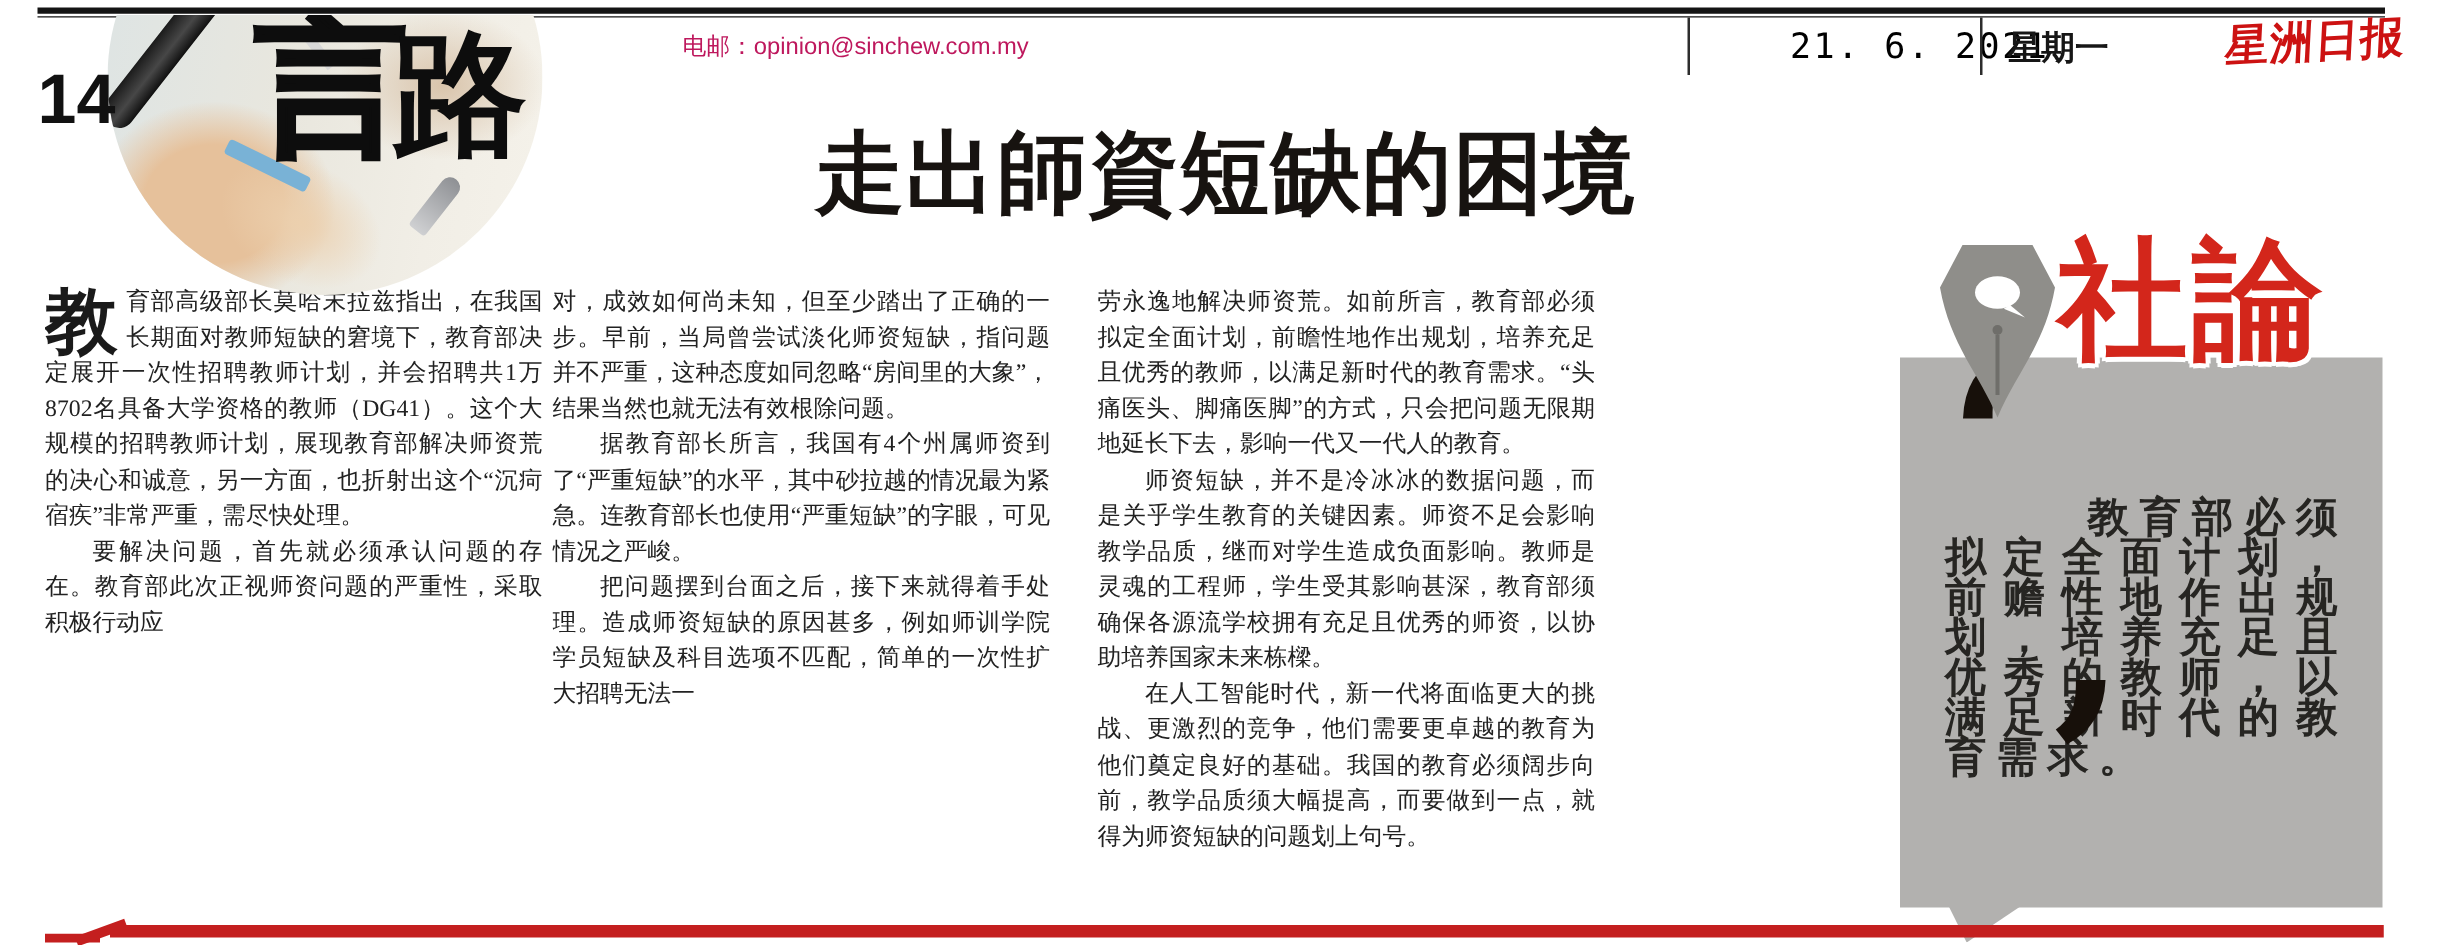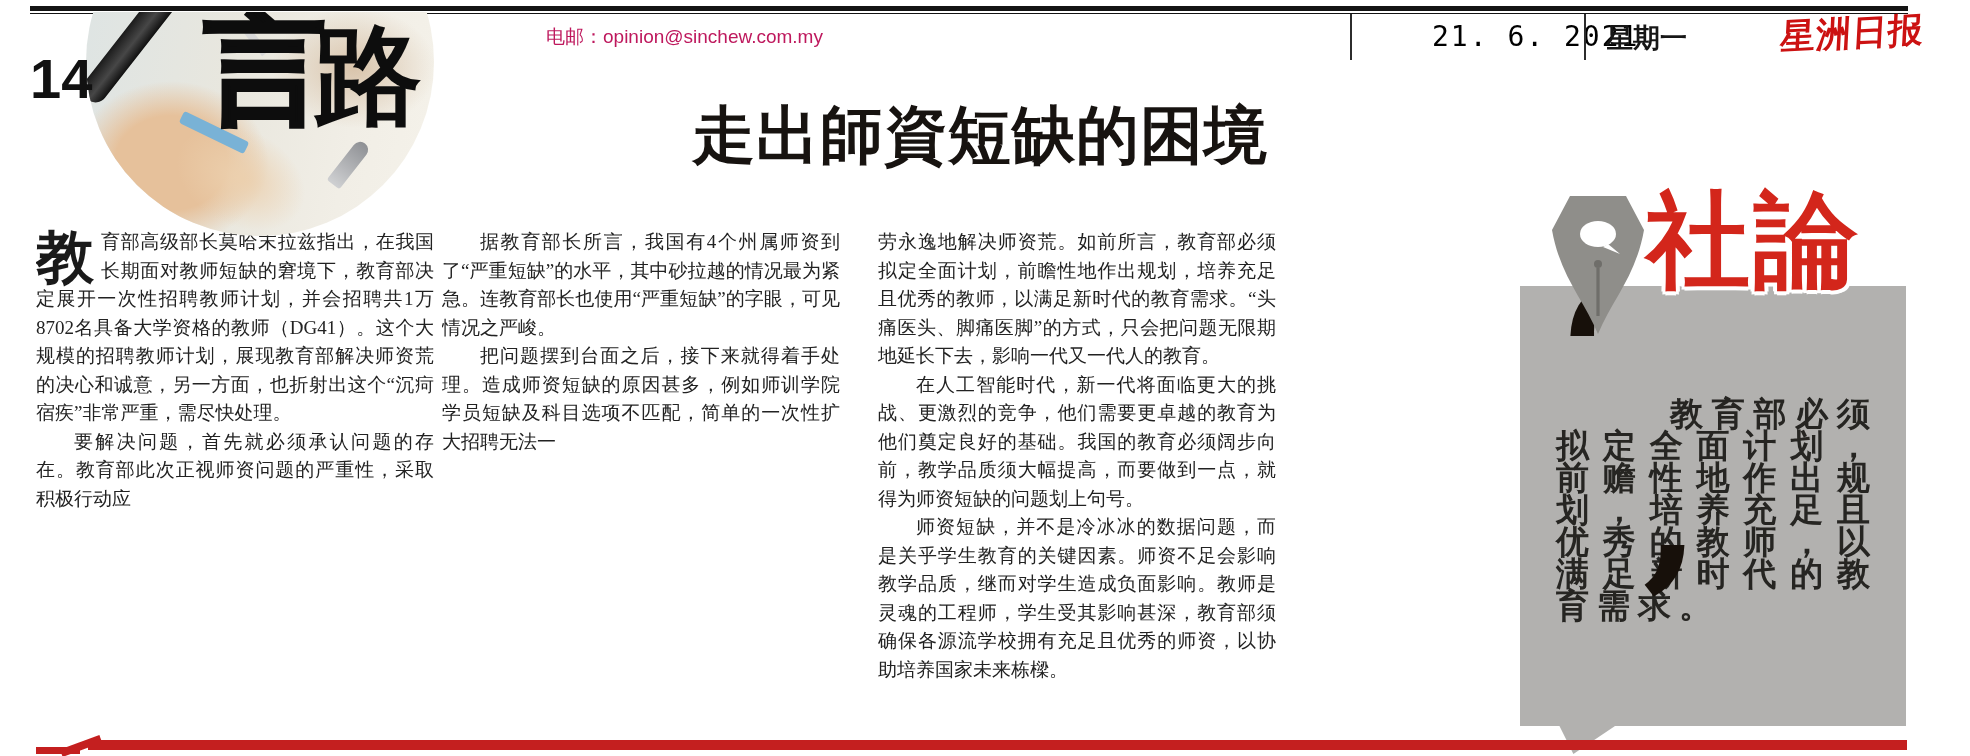--- a/index.html
+++ b/index.html
@@ -38,22 +38,22 @@
   .hdr-sep{width:2px;height:46px;background:#2c2c2c;top:14px;}
   .sep1{left:1350px;}
   .sep2{left:1584px;}
   .date{left:1392px;top:20px;font-size:28px;letter-spacing:2px;color:#000000;font-family:"DejaVu Sans Mono","Liberation Mono",monospace;margin-left:40px;}
   .weekday{left:1606px;top:20px;font-size:27px;font-weight:700;color:#161616;}
   .masthead{left:1780px;top:10px;font-size:35px;font-weight:900;color:#cc1212;transform:rotate(-3deg) skewX(-6deg);
     font-family:"Liberation Serif","DejaVu Serif",serif;letter-spacing:1px;}
 
   
   .headline{left:410px;top:102px;width:1140px;text-align:center;
-    font-family:Liberation Sans, sans-serif;
-    font-size:63px;font-weight:900;color:#171310;line-height:1.05;letter-spacing:1px;}
+    font-family:Liberation Serif, serif;
+    font-size:72px;font-weight:900;color:#171310;line-height:1.05;letter-spacing:1px;}
 
   
   .col{top:228px;width:398px;height:488px;overflow:hidden;
     font-family:"Liberation Serif","DejaVu Serif",serif;
     font-size:19px;line-height:1.5;text-align:justify;color:#222;}
   .col1{left:36px;}
   .col2{left:442px;}
   .col3{left:878px;}
   .col p{margin:0;}
   .col p.indent{text-indent:2em;}
@@ -109,28 +109,29 @@
 <div class="abs masthead">星洲日报</div>
 
 <div class="abs headline">走出師資短缺的困境</div>
 
 <div class="abs col col1">
   <p><span class="dropcap">教</span><span>育部高级部长莫哈末拉兹指出，在我国长期面对教师短缺的窘境下，教育部决定展开一次性招聘教师计划，并会招聘共1万8702名具备大学资格的教师（DG41）。这个大规模的招聘教师计划，展现教育部解决师资荒的决心和诚意，另一方面，也折射出这个“沉疴宿疾”非常严重，需尽快处理。</span></p>
   <p class="indent">要解决问题，首先就必须承认问题的存在。教育部此次正视师资问题的严重性，采取积极行动应</p>
 </div>
 
 <div class="abs col col2">
+  <p>对，成效如何尚未知，但至少踏出了正确的一步。早前，当局曾尝试淡化师资短缺，指问题并不严重，这种态度如同忽略“房间里的大象”，结果当然也就无法有效根除问题。</p>
   <p class="indent">据教育部长所言，我国有4个州属师资到了“严重短缺”的水平，其中砂拉越的情况最为紧急。连教育部长也使用“严重短缺”的字眼，可见情况之严峻。</p>
   <p class="indent">把问题摆到台面之后，接下来就得着手处理。造成师资短缺的原因甚多，例如师训学院学员短缺及科目选项不匹配，简单的一次性扩大招聘无法一</p>
 </div>
 
 <div class="abs col col3">
   <p>劳永逸地解决师资荒。如前所言，教育部必须拟定全面计划，前瞻性地作出规划，培养充足且优秀的教师，以满足新时代的教育需求。“头痛医头、脚痛医脚”的方式，只会把问题无限期地延长下去，影响一代又一代人的教育。</p>
+  <p class="indent">师资短缺，并不是冷冰冰的数据问题，而是关乎学生教育的关键因素。师资不足会影响教学品质，继而对学生造成负面影响。教师是灵魂的工程师，学生受其影响甚深，教育部须确保各源流学校拥有充足且优秀的师资，以协助培养国家未来栋樑。</p>
   <p class="indent">在人工智能时代，新一代将面临更大的挑战、更激烈的竞争，他们需要更卓越的教育为他们奠定良好的基础。我国的教育必须阔步向前，教学品质须大幅提高，而要做到一点，就得为师资短缺的问题划上句号。</p>
-  <p class="indent">师资短缺，并不是冷冰冰的数据问题，而是关乎学生教育的关键因素。师资不足会影响教学品质，继而对学生造成负面影响。教师是灵魂的工程师，学生受其影响甚深，教育部须确保各源流学校拥有充足且优秀的师资，以协助培养国家未来栋樑。</p>
 </div>
 
 <div class="abs gray-box"></div>
 <div class="abs gray-tail"></div>
 
 <div class="abs pen-nib-icon">
   <svg width="100" height="142" viewBox="0 0 100 142">
     <path d="M22 2 H78 L96 36 C88 82 64 106 50 140 C36 106 12 82 4 36 Z" fill="#8f8e8a"></path>
     <ellipse cx="50" cy="40" rx="18" ry="13" fill="#ffffff"></ellipse>
     <path d="M60 50 L72 60 L55 53 Z" fill="#ffffff"></path>

